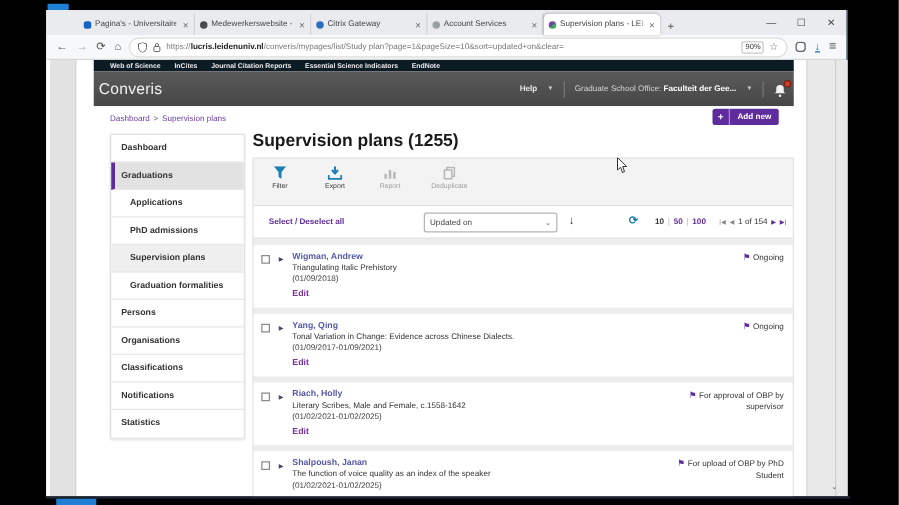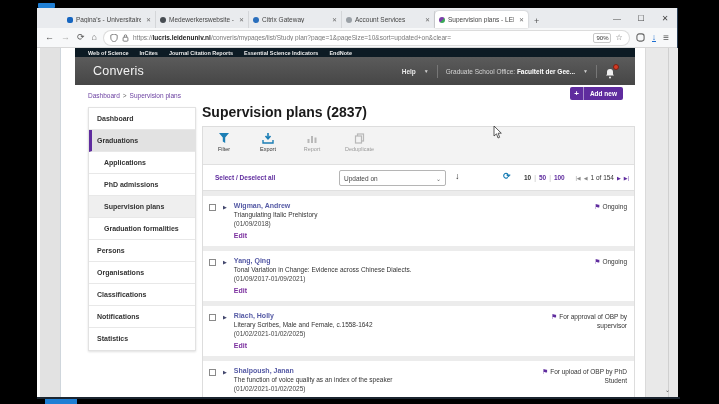--- a/index.html
+++ b/index.html
@@ -52,21 +52,21 @@
   .scroll-divider { position:absolute; right:9px; top:0; bottom:0; width:1px; background:#d0d0d0; }
   .scroll-down { position:absolute; right:8px; bottom:4px; font-size:6px; color:#555; }
 
   .page { position:absolute; left:38px; top:0; width:560px; }
 
   
   .wos { height:9px; background:#0d1b24; display:flex; align-items:center; gap:11px; padding:0 13px; }
   .wos span { font-size:5.5px; color:#ececec; font-weight:bold; white-space:nowrap; }
 
   
-  .appbar { height:28px; background:linear-gradient(#5b5b5b,#464646); display:flex; align-items:center; padding:0 18px; }
+  .appbar { height:28px; background:linear-gradient(#5b5b5b,#464646); display:flex; align-items:center; padding:0 4px; }
   .brand { font-size:12.5px; color:#f2f2f2; letter-spacing:.2px; }
   .appbar-right { margin-left:auto; display:flex; align-items:center; gap:8px; }
   .help { font-size:6.5px; color:#e8e8e8; font-weight:bold; }
   .chev { font-size:5px; color:#cfcfcf; }
   .vdiv { width:1px; height:13px; background:#777; }
   .office { font-size:6.5px; color:#d4d4d4; }
   .office b { color:#fff; }
   .bell-wrap { position:relative; width:12px; height:12px; }
   .badge { position:absolute; right:-2px; top:-1px; width:6px; height:6px; border-radius:50%; background:#d43b25; border:0.5px solid #7a1f12; }
 
@@ -246,21 +246,21 @@
             <div class="s-item sub selected">Supervision plans</div>
             <div class="s-item sub">Graduation formalities</div>
             <div class="s-item">Persons</div>
             <div class="s-item">Organisations</div>
             <div class="s-item">Classifications</div>
             <div class="s-item">Notifications</div>
             <div class="s-item">Statistics</div>
           </div>
 
           <div class="main">
-            <div class="page-title">Supervision plans (2837)</div>
+            <div class="page-title">Supervision plans (1255)</div>
 
             <div class="listwrap">
 
               <div class="toolcard">
                 <div class="tool">
                   <svg width="12" height="11" viewBox="0 0 12 11">
                       <path d="M1 0 H11 L7.2 4.5 V10 L4.8 8.5 V4.5 Z" fill="#1b7eb5"></path>
                     </svg>
                   <span>Filter</span>
                 </div>

